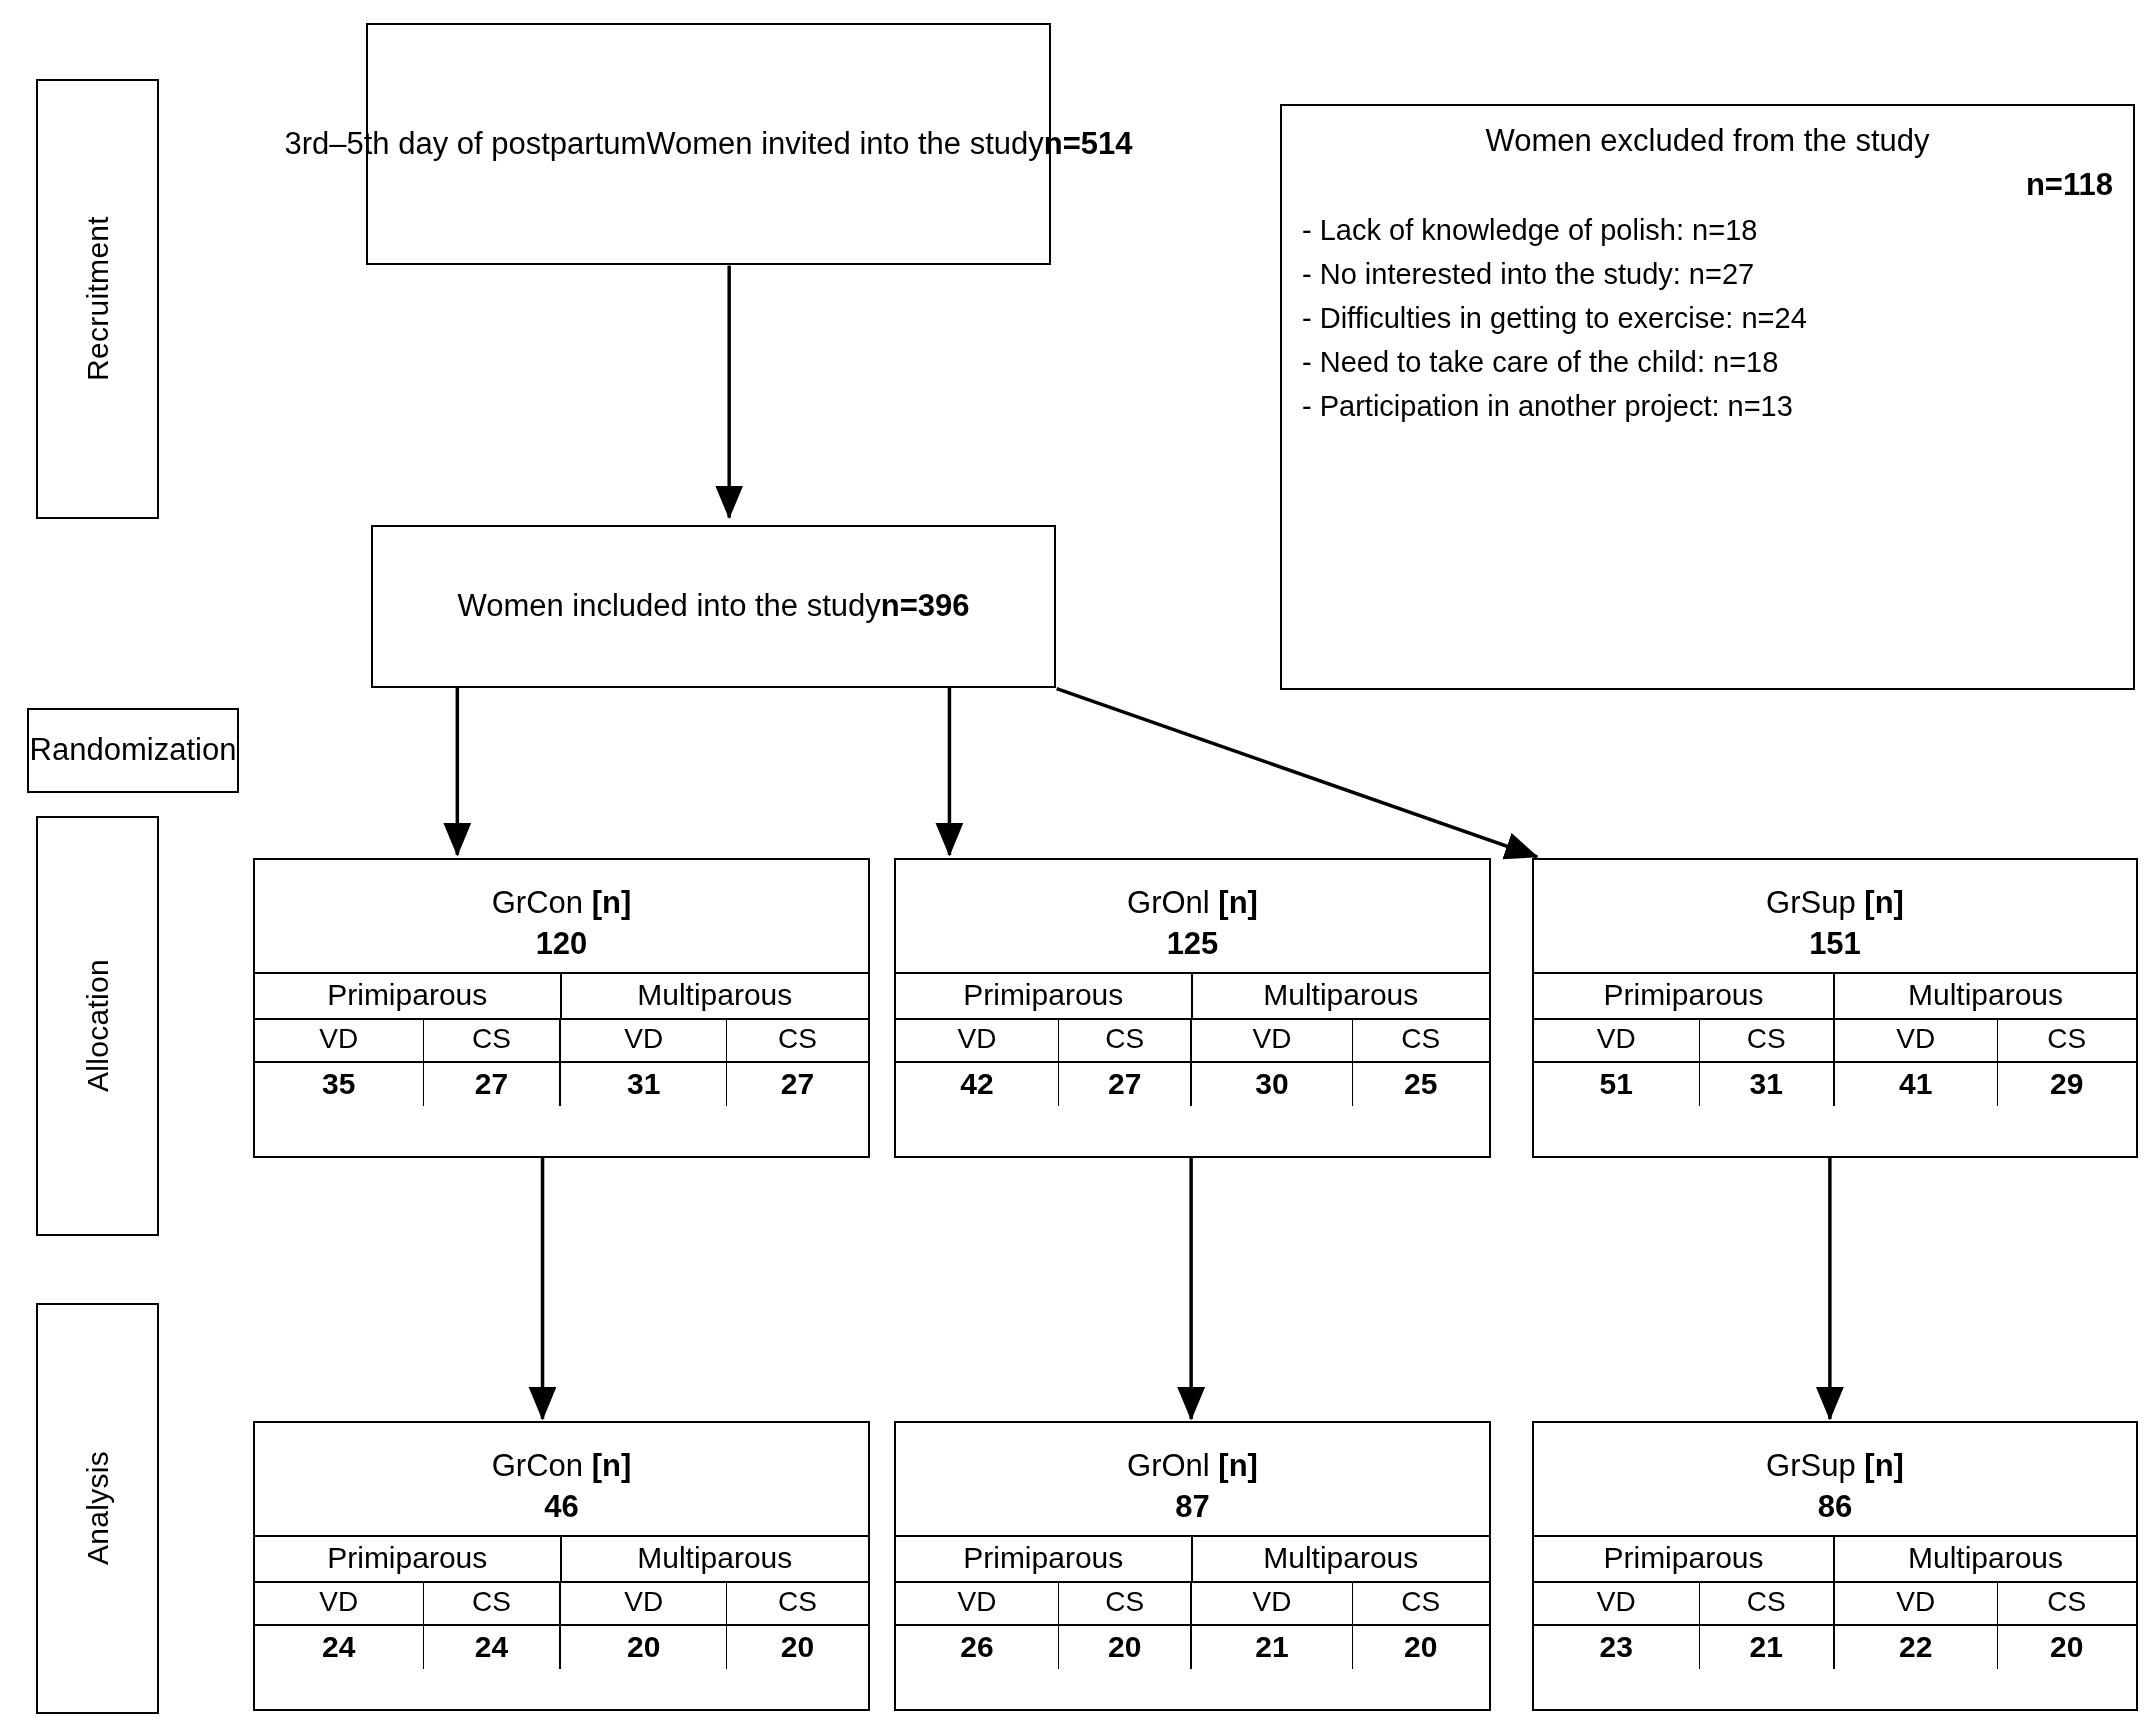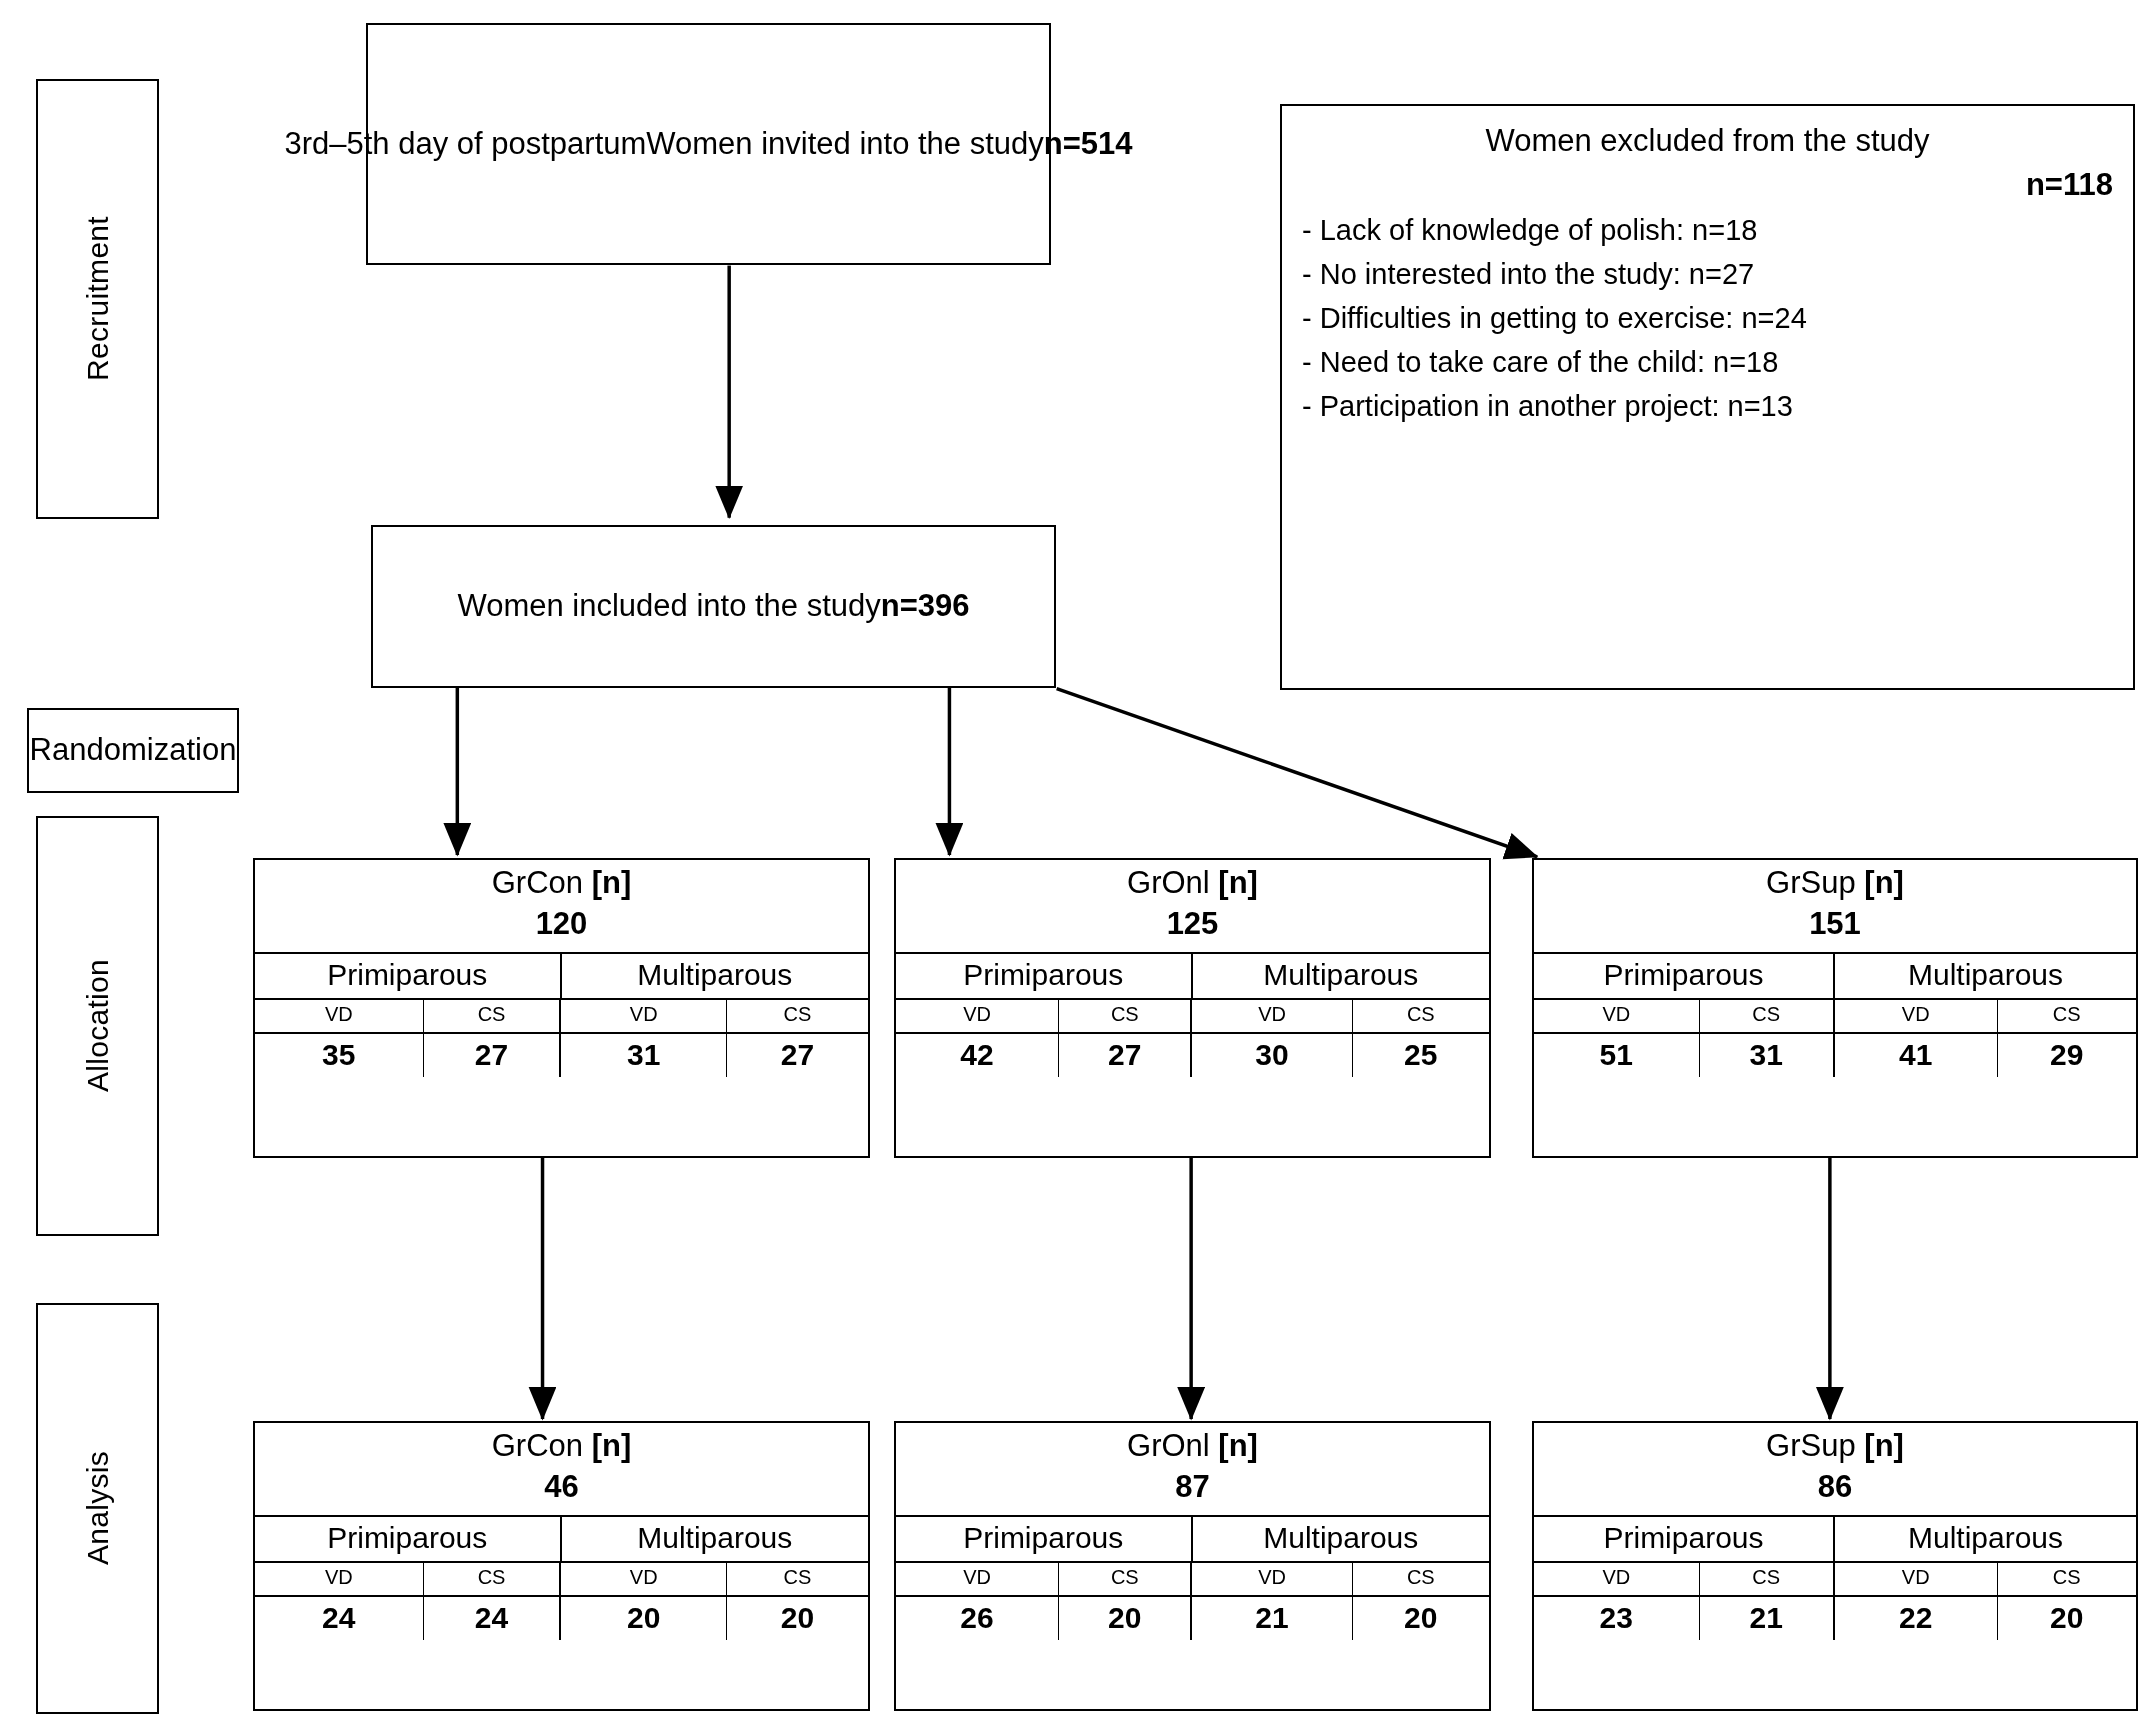--- a/index.html
+++ b/index.html
@@ -26,29 +26,29 @@
   
   .exbox{padding:14px 20px 12.7px 20px;box-sizing:border-box;}
   .ex-title{font-size:31px;text-align:center;line-height:1.34;white-space:nowrap;}
   .ex-n{font-size:31px;font-weight:bold;text-align:right;line-height:1.5;}
   .ex-item{font-size:29px;line-height:1.52;white-space:nowrap;text-align:left;}
 
   
   .gtable{position:absolute;box-sizing:border-box;border:2.3px solid #000;background:#fff;
           display:flex;flex-direction:column;}
   .gt-head{flex:0 0 auto;display:flex;flex-direction:column;align-items:center;justify-content:center;
-           padding:2px 0 8px 0;border-bottom:2.3px solid #000;}
+           padding:22px 0 8px 0;border-bottom:2.3px solid #000;}
   .gt-title{font-size:31px;line-height:1.34;white-space:nowrap;}
   .gt-title b{font-weight:bold;}
   .gt-n{font-size:31px;font-weight:bold;line-height:1.32;}
   .gt-parity{display:flex;border-bottom:2.3px solid #000;}
   .gt-parity>div{flex:1 1 50%;text-align:center;font-size:30px;padding:3.5px 0 5.8px 0;box-sizing:border-box;white-space:nowrap;}
   .gt-parity>div:first-child{border-right:2.3px solid #000;}
   .gt-mode{display:flex;border-bottom:2.3px solid #000;}
-  .gt-mode>div{text-align:center;font-size:20px;padding:3.5px 0 5.8px 0;box-sizing:border-box;white-space:nowrap;}
+  .gt-mode>div{text-align:center;font-size:28px;padding:3.5px 0 5.8px 0;box-sizing:border-box;white-space:nowrap;}
   .gt-vals{display:flex;}
   .gt-vals>div{text-align:center;font-size:30px;font-weight:bold;padding:3.5px 0 5.8px 0;box-sizing:border-box;white-space:nowrap;}
   .c1{flex:0 0 27.5%;border-right:1.7px solid #000;}
   .c2{flex:0 0 22.5%;border-right:2.3px solid #000;}
   .c3{flex:0 0 27.0%;border-right:1.7px solid #000;}
   .c4{flex:0 0 23.0%;}
 
   
   svg.conn{position:absolute;left:0;top:0;width:2151px;height:1724px;pointer-events:none;}
 </style>

